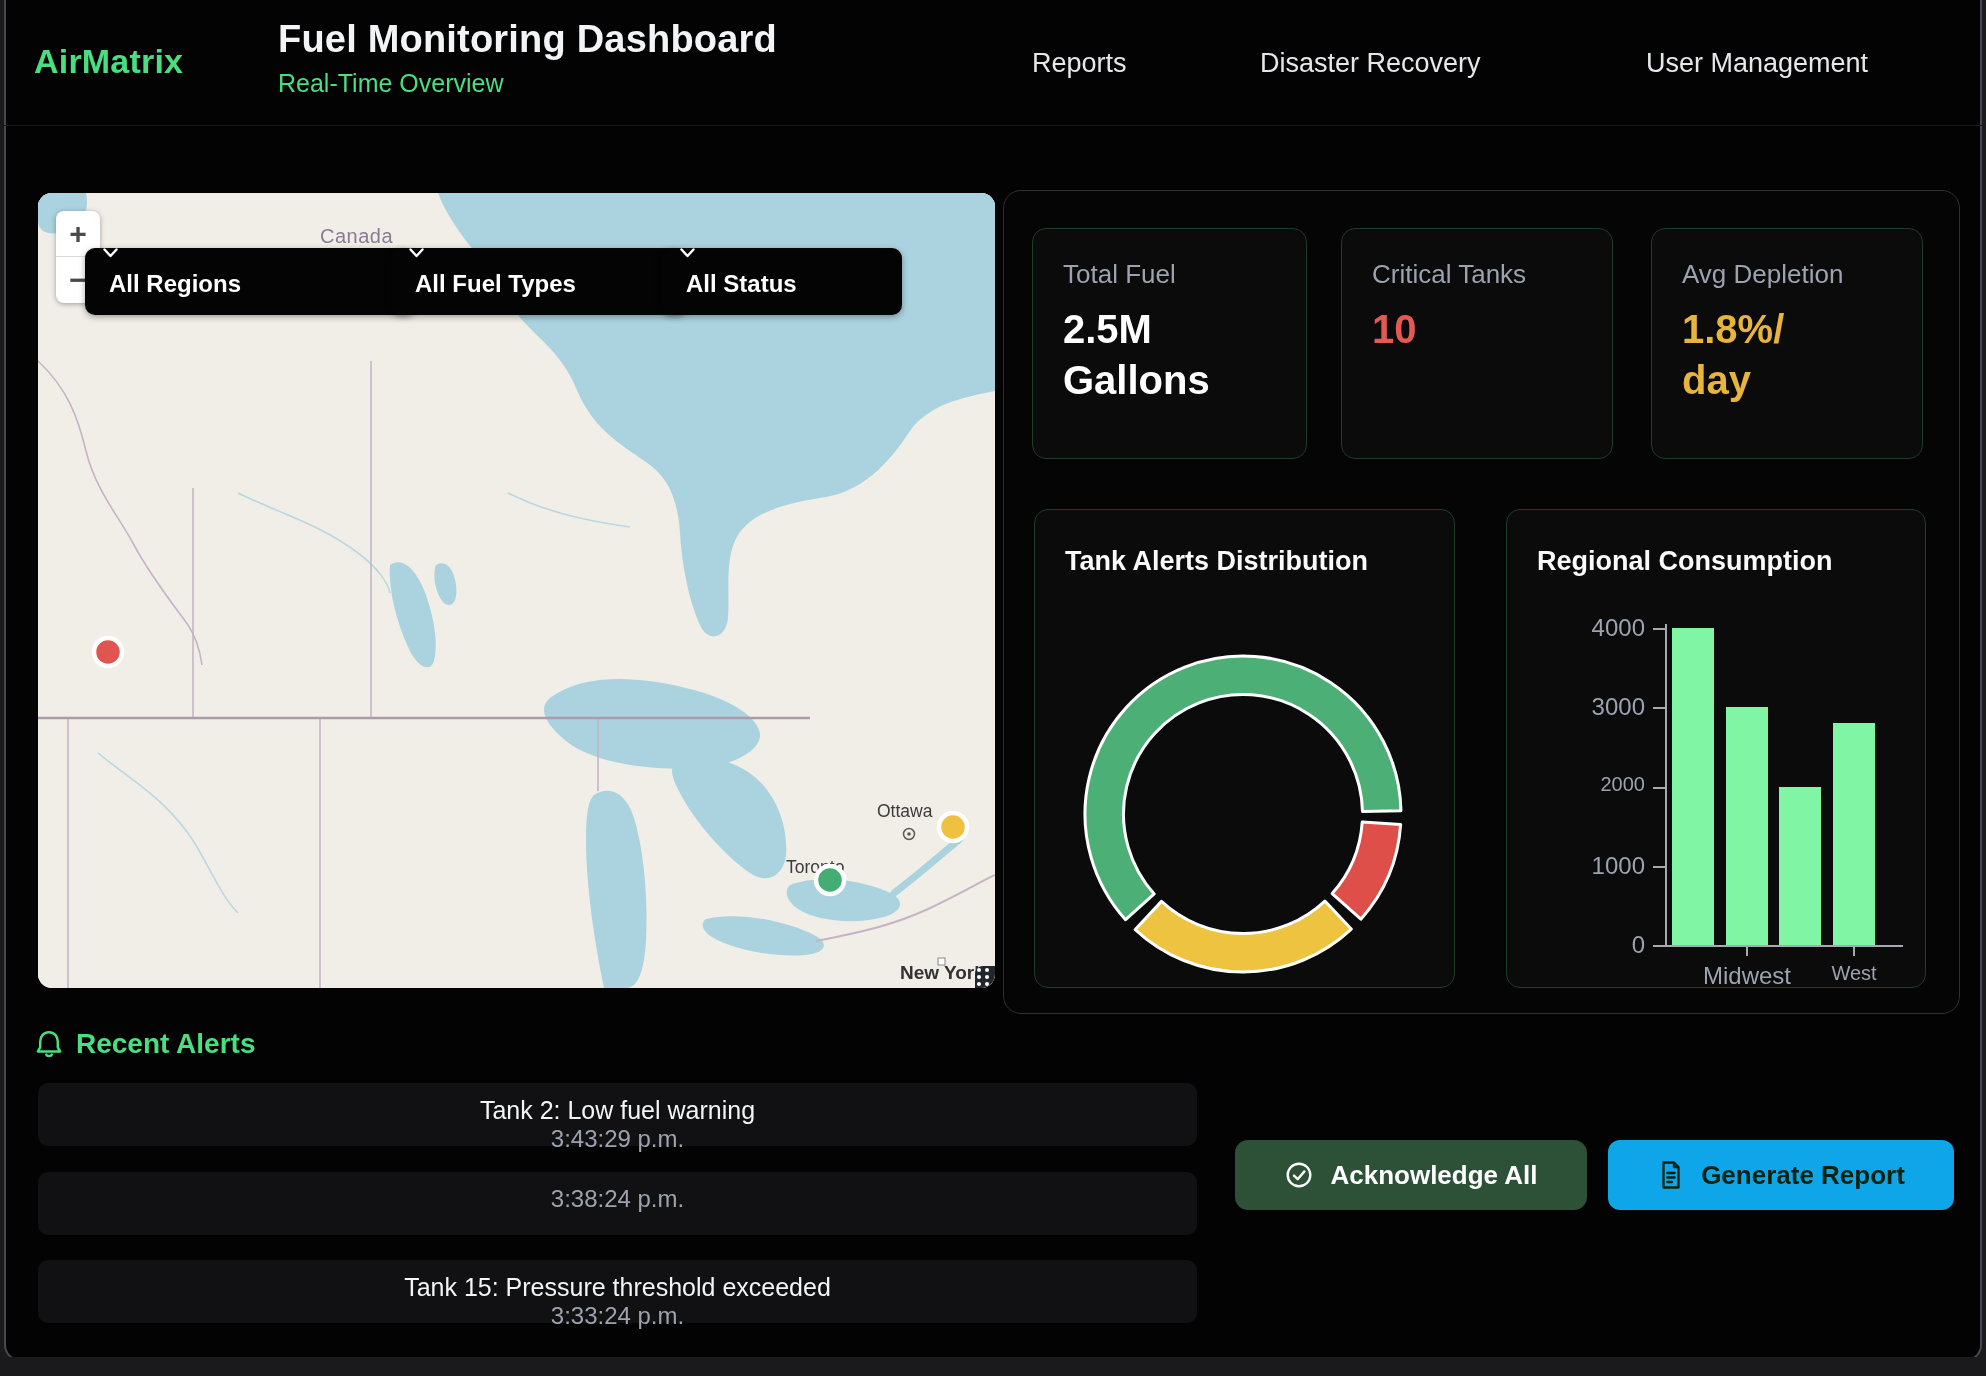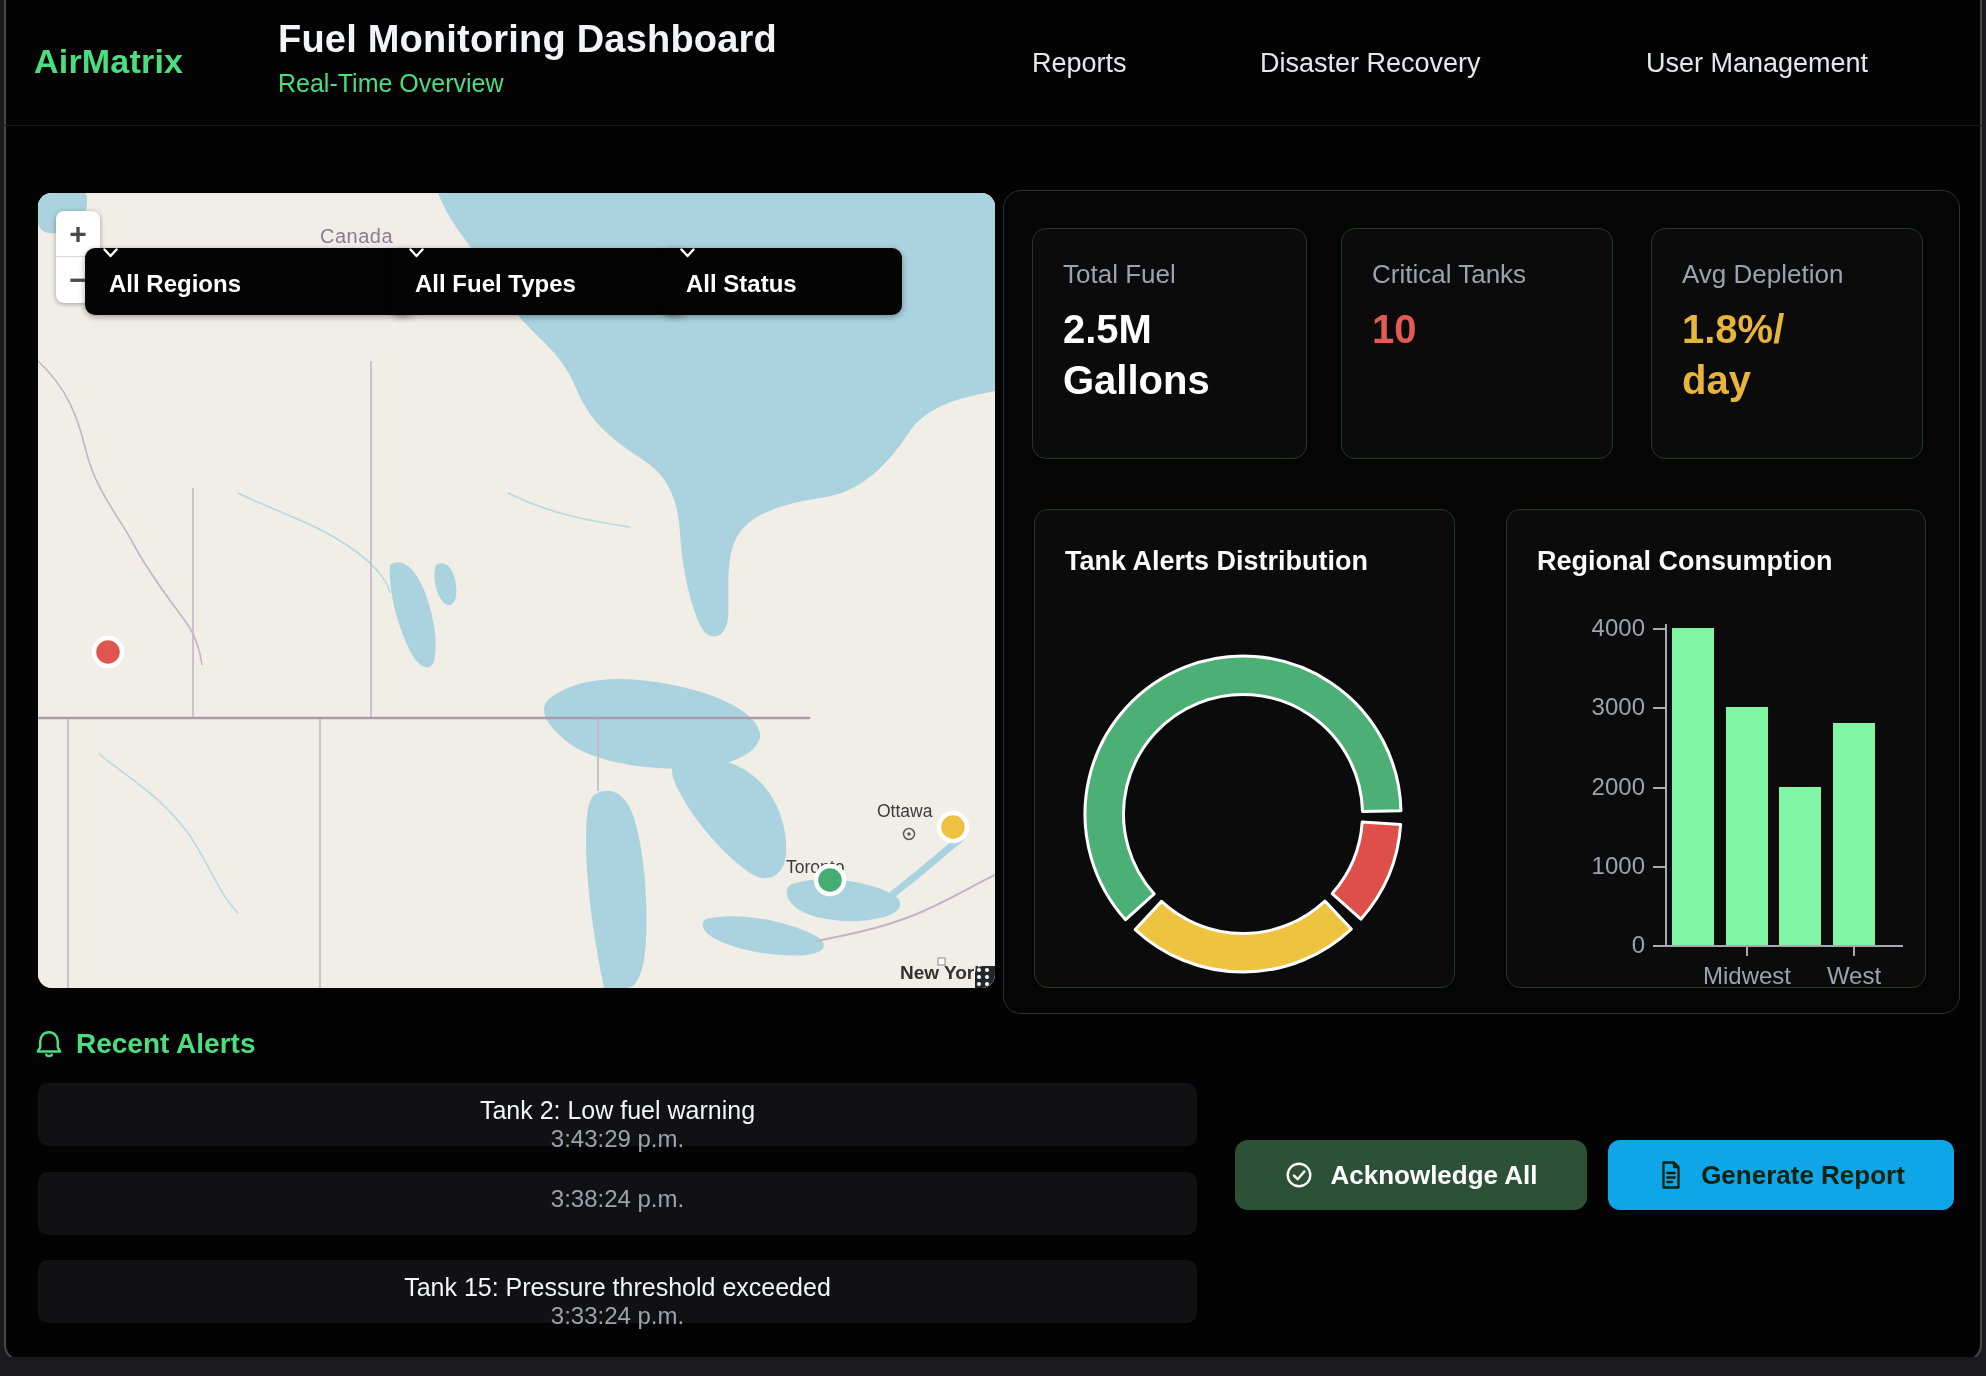--- a/index.html
+++ b/index.html
@@ -180,33 +180,33 @@
     <div class="chartcard" style="left:502px;width:420px;">
       <div class="charttitle">Regional Consumption</div>
       <div id="barchart" style="position:absolute;left:0;top:0;width:420px;height:479px;">
           <div class="bar-el" style="left: 158px; top: 114px; width: 2px; height: 323px; background: rgb(165, 169, 176);"></div>
           <div class="bar-el" style="left: 152px; top: 435px; width: 244px; height: 2px; background: rgb(165, 169, 176);"></div>
           <div class="bar-el" style="left: 146px; top: 435px; width: 12px; height: 2px; background: rgb(165, 169, 176);"></div>
           <div class="bar-el tick-label" style="left: 0px; top: 421px; width: 138px; text-align: right; color: rgb(156, 163, 175); font-size: 24px;">0</div>
           <div class="bar-el" style="left: 146px; top: 355.75px; width: 12px; height: 2px; background: rgb(165, 169, 176);"></div>
           <div class="bar-el tick-label" style="left: 0px; top: 341.75px; width: 138px; text-align: right; color: rgb(156, 163, 175); font-size: 24px;">1000</div>
           <div class="bar-el" style="left: 146px; top: 276.5px; width: 12px; height: 2px; background: rgb(165, 169, 176);"></div>
-          <div class="bar-el tick-label" style="left: 0px; top: 262.5px; width: 138px; text-align: right; color: rgb(156, 163, 175); font-size: 24px;">2000</div>
+          <div class="bar-el tick-label" style="left: 0px; top: 262.5px; width: 138px; text-align: right; color: rgb(156, 163, 175); font-size: 20px;">2000</div>
           <div class="bar-el" style="left: 146px; top: 197.25px; width: 12px; height: 2px; background: rgb(165, 169, 176);"></div>
           <div class="bar-el tick-label" style="left: 0px; top: 183.25px; width: 138px; text-align: right; color: rgb(156, 163, 175); font-size: 24px;">3000</div>
           <div class="bar-el" style="left: 146px; top: 118px; width: 12px; height: 2px; background: rgb(165, 169, 176);"></div>
           <div class="bar-el tick-label" style="left: 0px; top: 104px; width: 138px; text-align: right; color: rgb(156, 163, 175); font-size: 24px;">4000</div>
           <div class="bar-el" style="left: 165px; top: 118px; width: 42px; height: 317px; background: rgb(128, 245, 163);"></div>
           <div class="bar-el" style="left: 219px; top: 197.25px; width: 42px; height: 237.75px; background: rgb(128, 245, 163);"></div>
           <div class="bar-el" style="left: 239px; top: 437px; width: 2px; height: 9px; background: rgb(165, 169, 176);"></div>
           <div class="bar-el tick-label" style="left: 170px; top: 452px; width: 140px; text-align: center; color: rgb(156, 163, 175); font-size: 24px;">Midwest</div>
           <div class="bar-el" style="left: 272px; top: 276.5px; width: 42px; height: 158.5px; background: rgb(128, 245, 163);"></div>
           <div class="bar-el" style="left: 326px; top: 213.1px; width: 42px; height: 221.9px; background: rgb(128, 245, 163);"></div>
           <div class="bar-el" style="left: 346px; top: 437px; width: 2px; height: 9px; background: rgb(165, 169, 176);"></div>
-          <div class="bar-el tick-label" style="left: 277px; top: 452px; width: 140px; text-align: center; color: rgb(156, 163, 175); font-size: 24px;">West</div>
+          <div class="bar-el tick-label" style="left: 277px; top: 452px; width: 140px; text-align: center; color: rgb(156, 163, 175); font-size: 20px;">West</div>
         </div>
     </div>
   </div>
 
   <svg class="abs" style="left:34px;top:1028px;" width="30" height="32" viewBox="0 0 28 29">
     <path d="M14,3.5 C9.2,3.5 5.8,7.3 5.8,12.2 L5.8,17.6 L3.6,21.4 L24.4,21.4 L22.2,17.6 L22.2,12.2 C22.2,7.3 18.8,3.5 14,3.5 Z" fill="none" stroke="#4ade80" stroke-width="2.3" stroke-linejoin="round"></path>
     <path d="M11.4,24.4 C12,26.2 16,26.2 16.6,24.4" fill="none" stroke="#4ade80" stroke-width="2.3" stroke-linecap="round"></path>
   </svg>
   <div class="alerts-heading">Recent Alerts</div>
 

